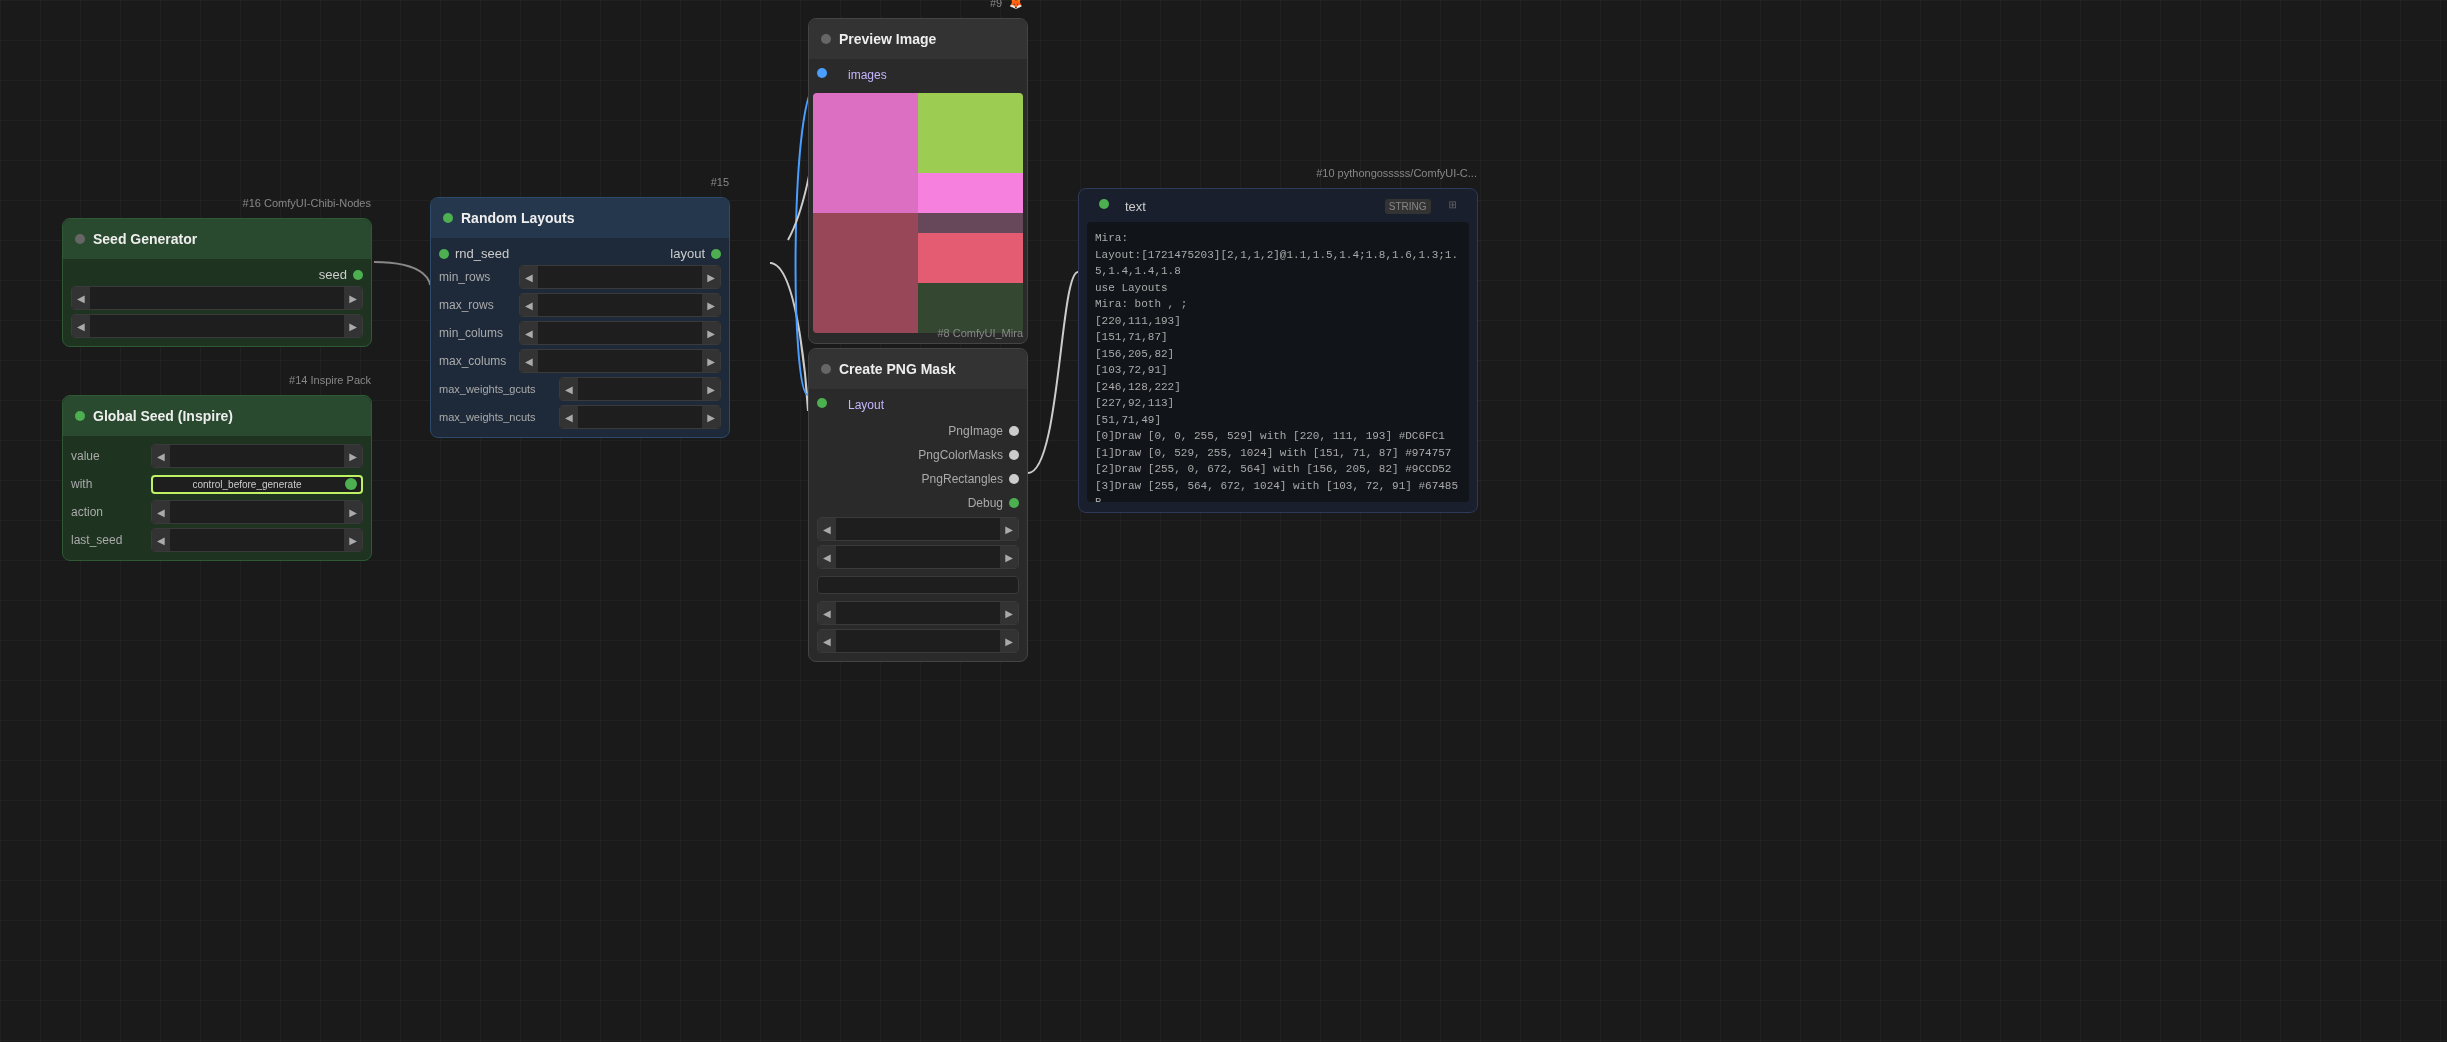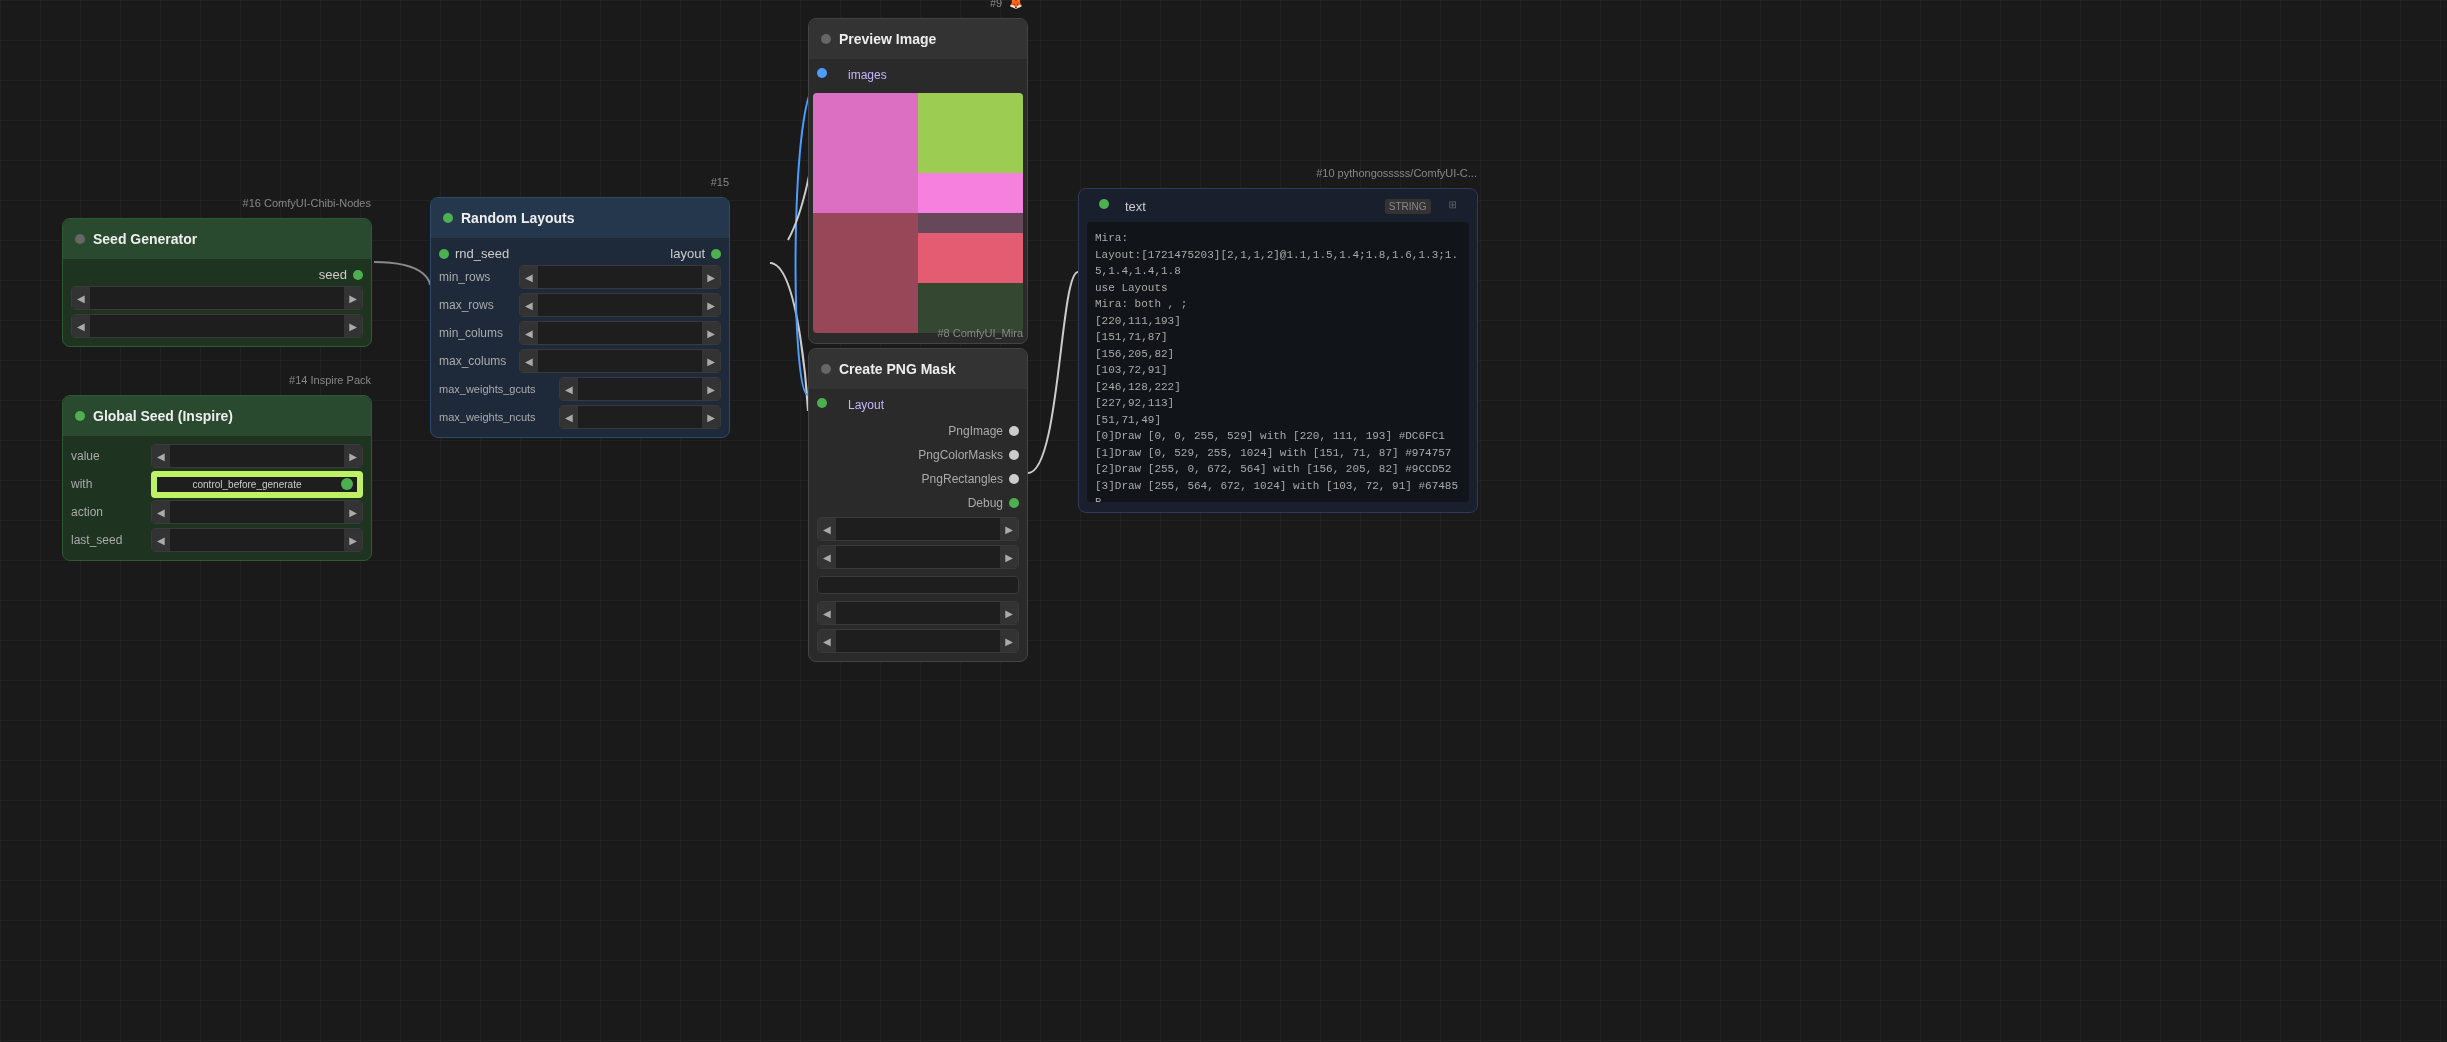--- a/index.html
+++ b/index.html
@@ -248,21 +248,21 @@
       gap: 6px;
     }
 
     .emoji { font-size: 14px; }
 
     
     .mode-badge {
       display: flex;
       align-items: center;
       background: #1e1e1e;
-      border: 6px solid #bef264;
+      border: 2px solid #bef264;
       border-radius: 4px;
       overflow: hidden;
       flex: 1;
     }
     .mode-badge span {
       flex: 1;
       text-align: center;
       font-size: 12px;
       color: #ccc;
       padding: 2px 4px;

